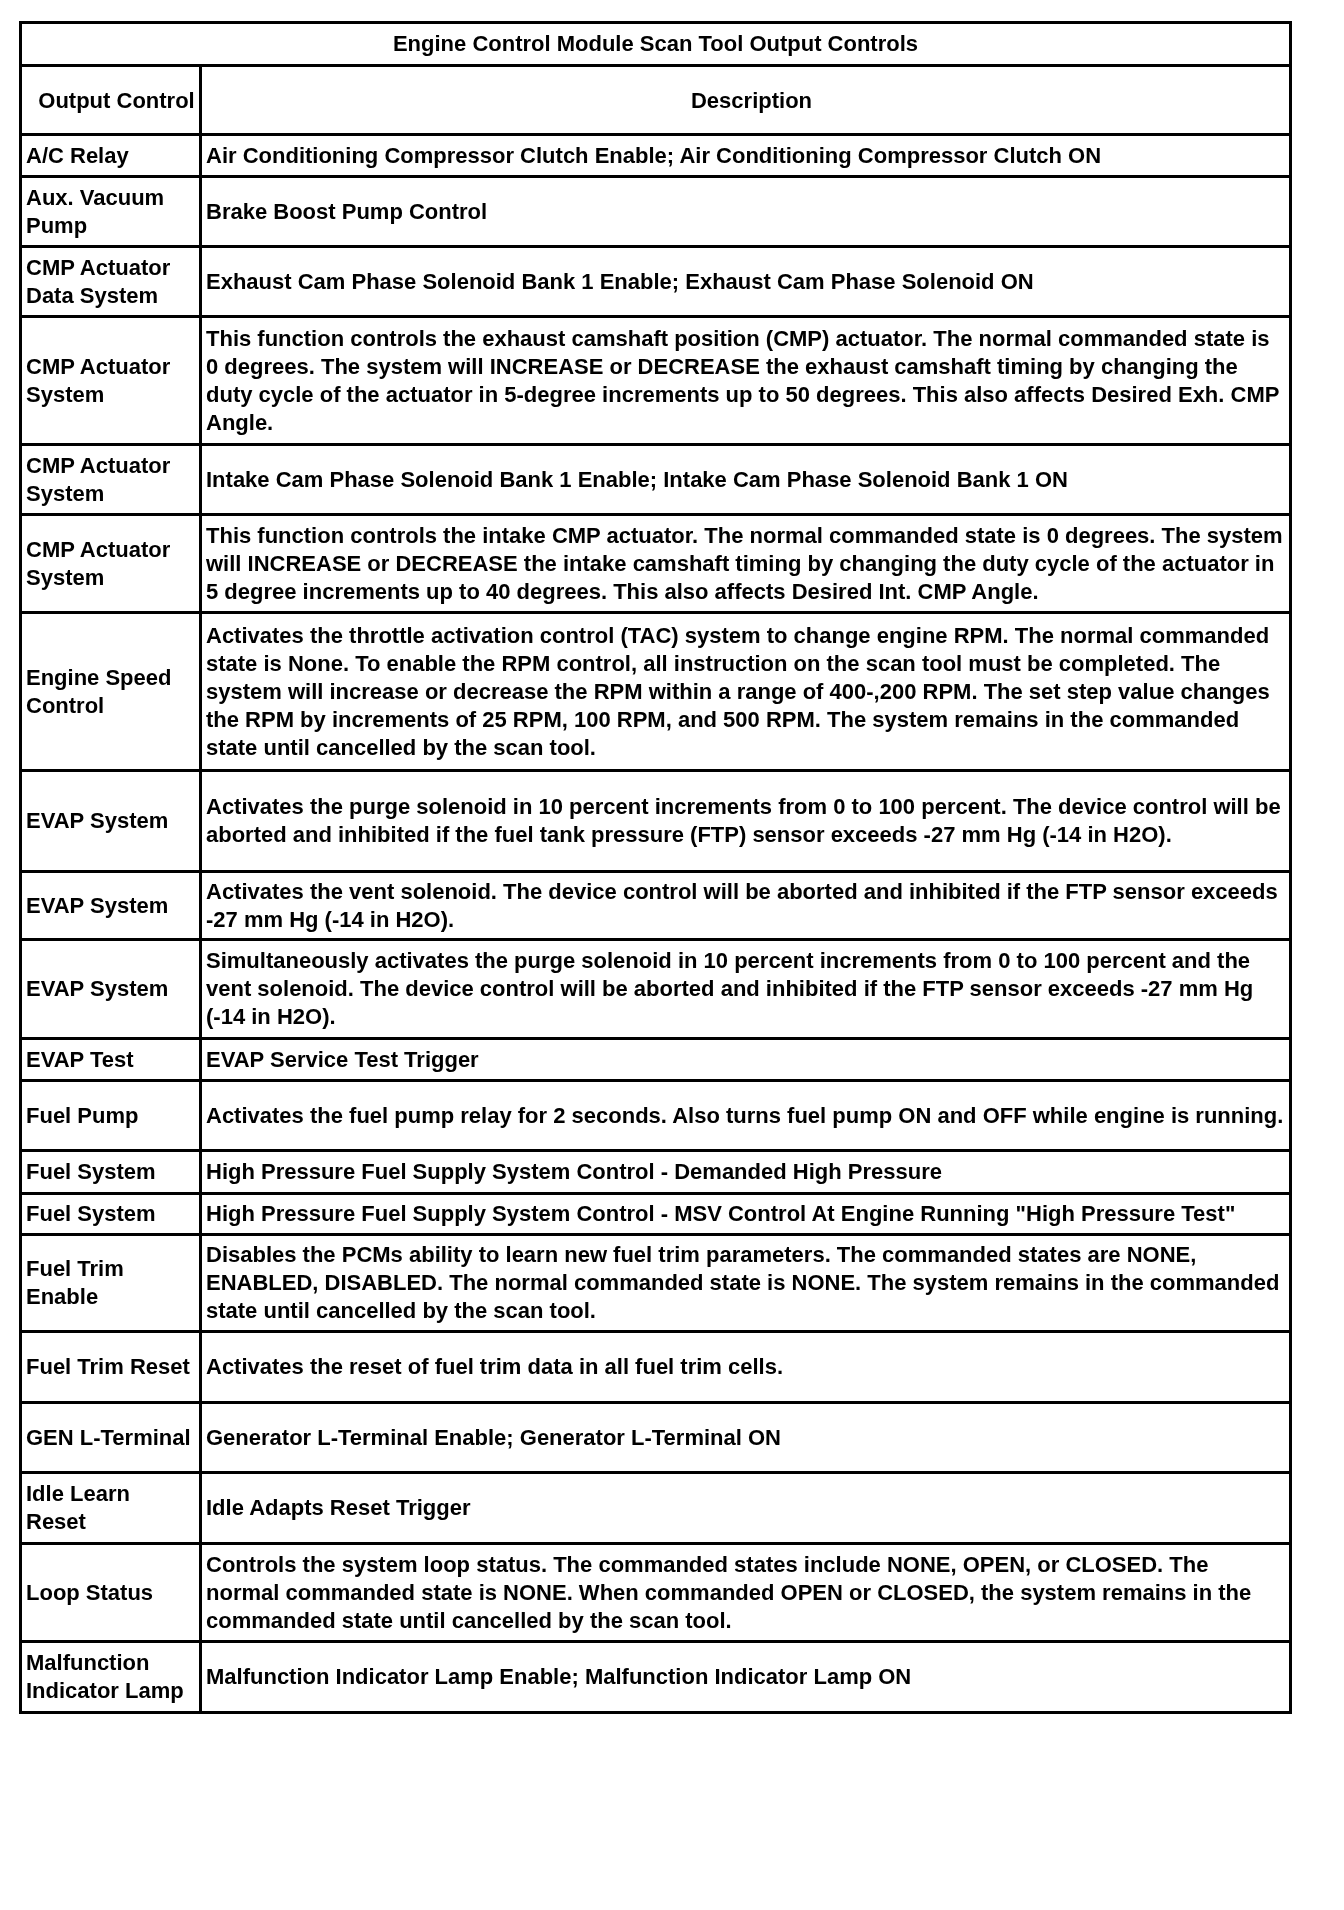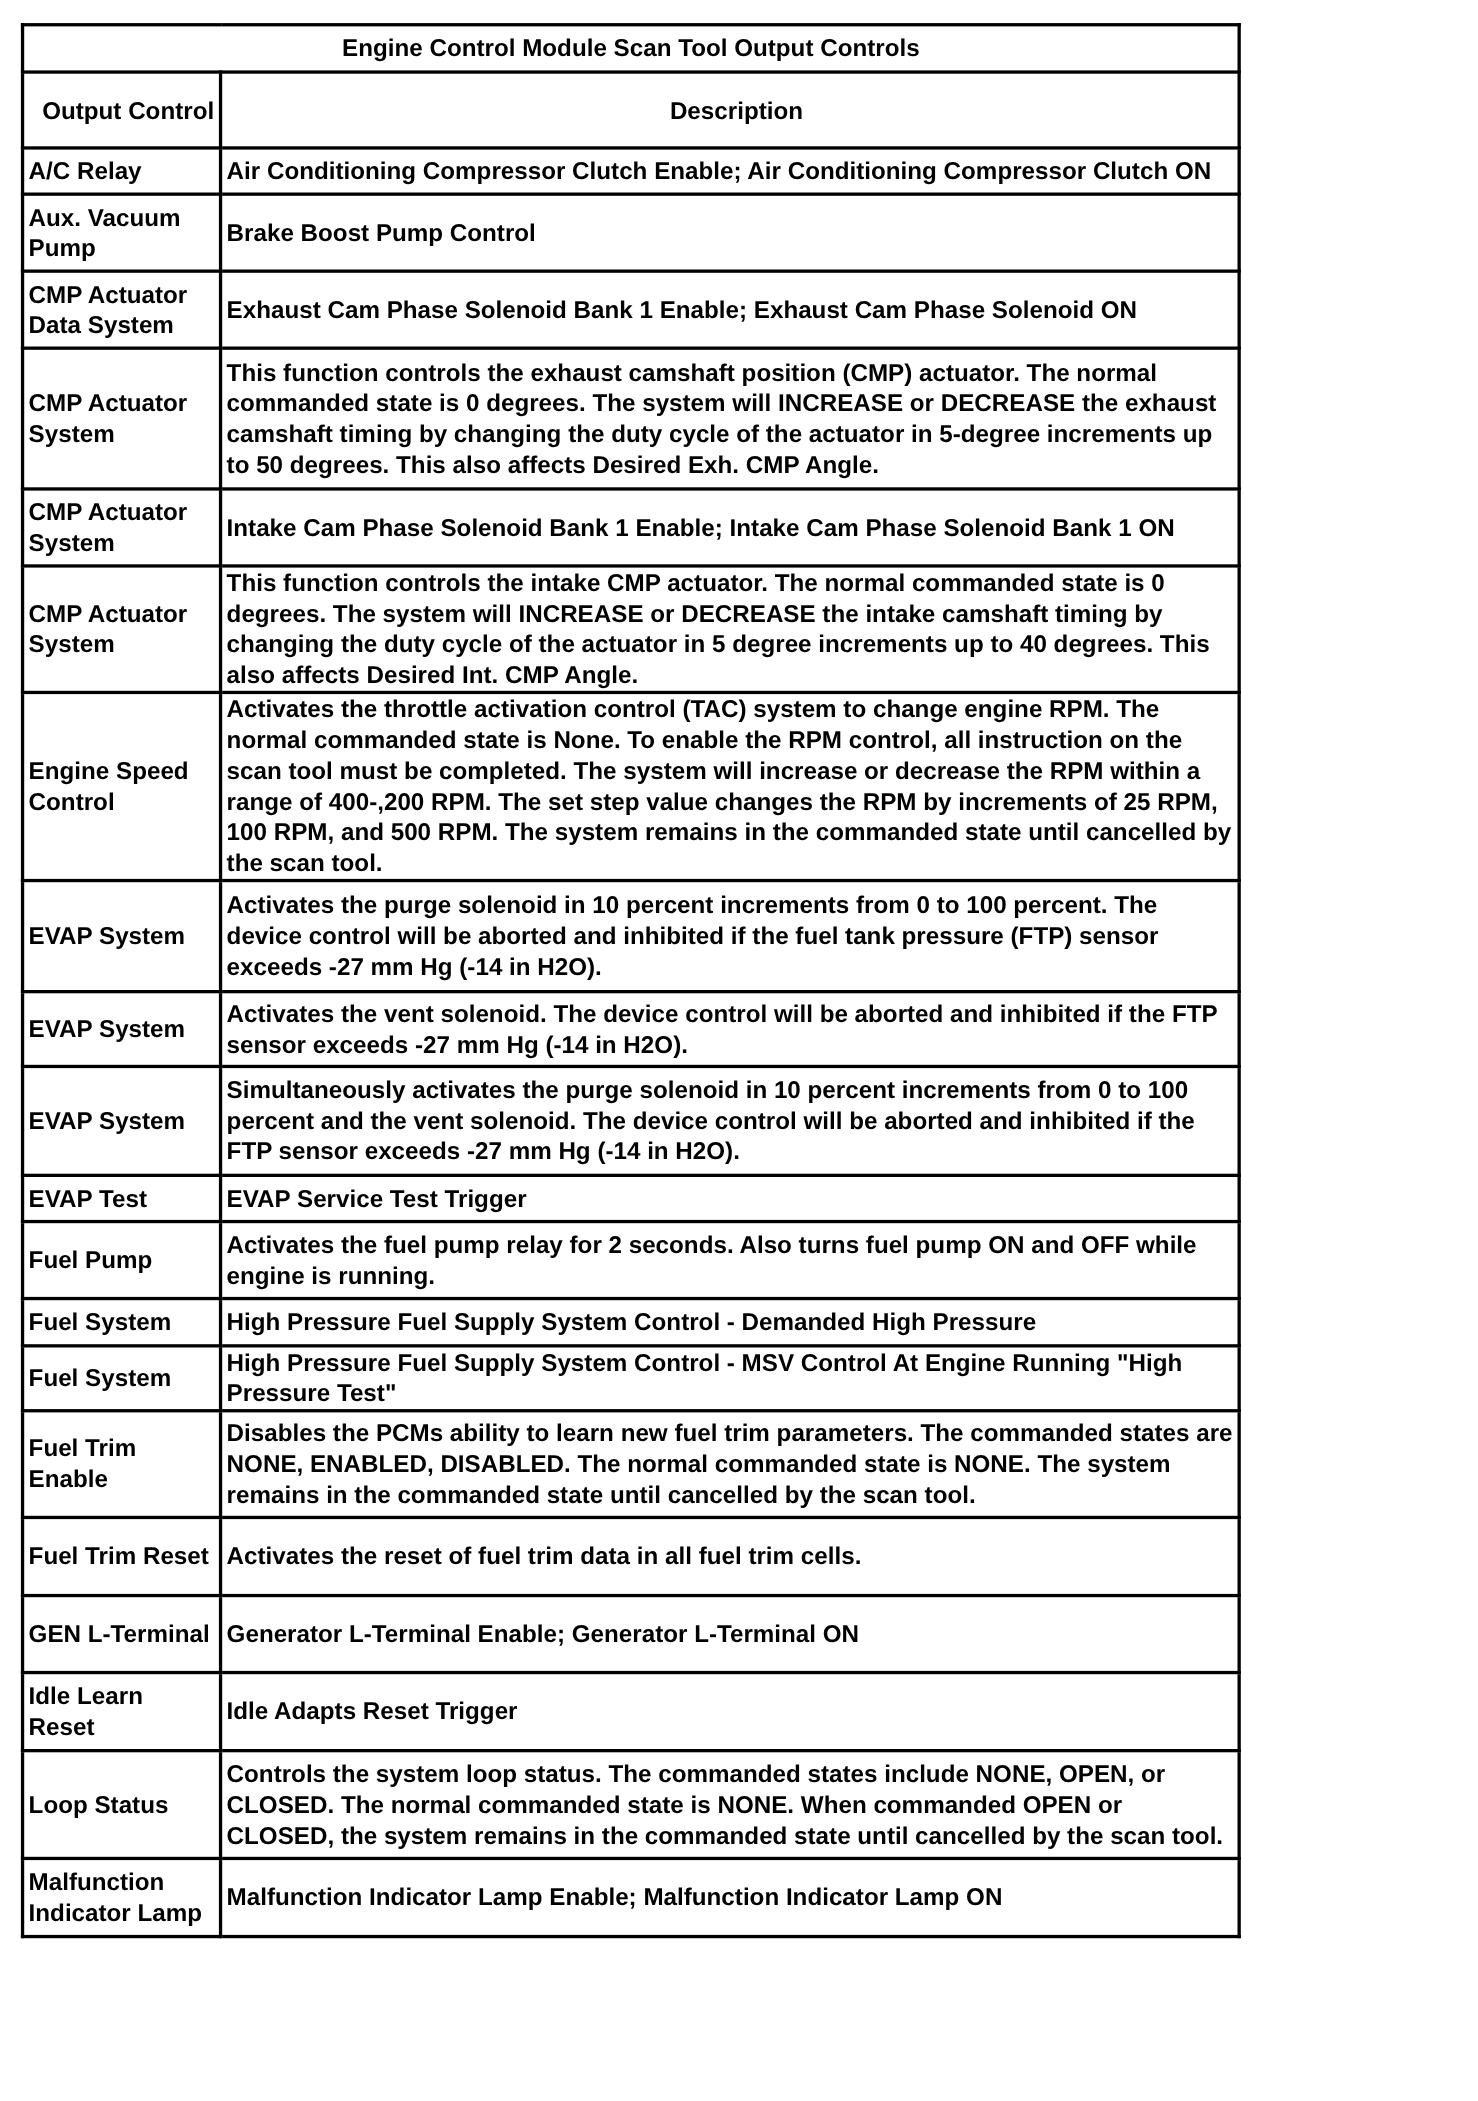--- a/index.html
+++ b/index.html
@@ -1,18 +1,18 @@
 <!DOCTYPE html>
 <html><head>
 <meta charset="utf-8">
 <style>
   html, body { margin: 0; padding: 0; background: #ffffff; }
   body { width: 1344px; height: 1910px; position: relative; font-family: "Liberation Sans", sans-serif; color: #000; }
   table.ecm {
-    position: absolute; left: 19px; top: 21px; width: 1109px;
+    position: absolute; left: 19px; top: 21px; width: 1273px;
     border-collapse: collapse; table-layout: fixed;
     border: 3px solid #4d7c0f;
   }
   table.ecm td, table.ecm th {
     border: 3px solid #000; padding: 0 4px; vertical-align: middle;
     font-size: 22px; line-height: 28px; font-weight: bold; text-align: left;
     overflow: hidden;
   }
   table.ecm th.title { text-align: center; font-weight: bold; font-size: 22px; }
   table.ecm th.hdr { text-align: center; font-weight: bold; font-size: 22px; line-height: 27px; padding-left: 16px; }

